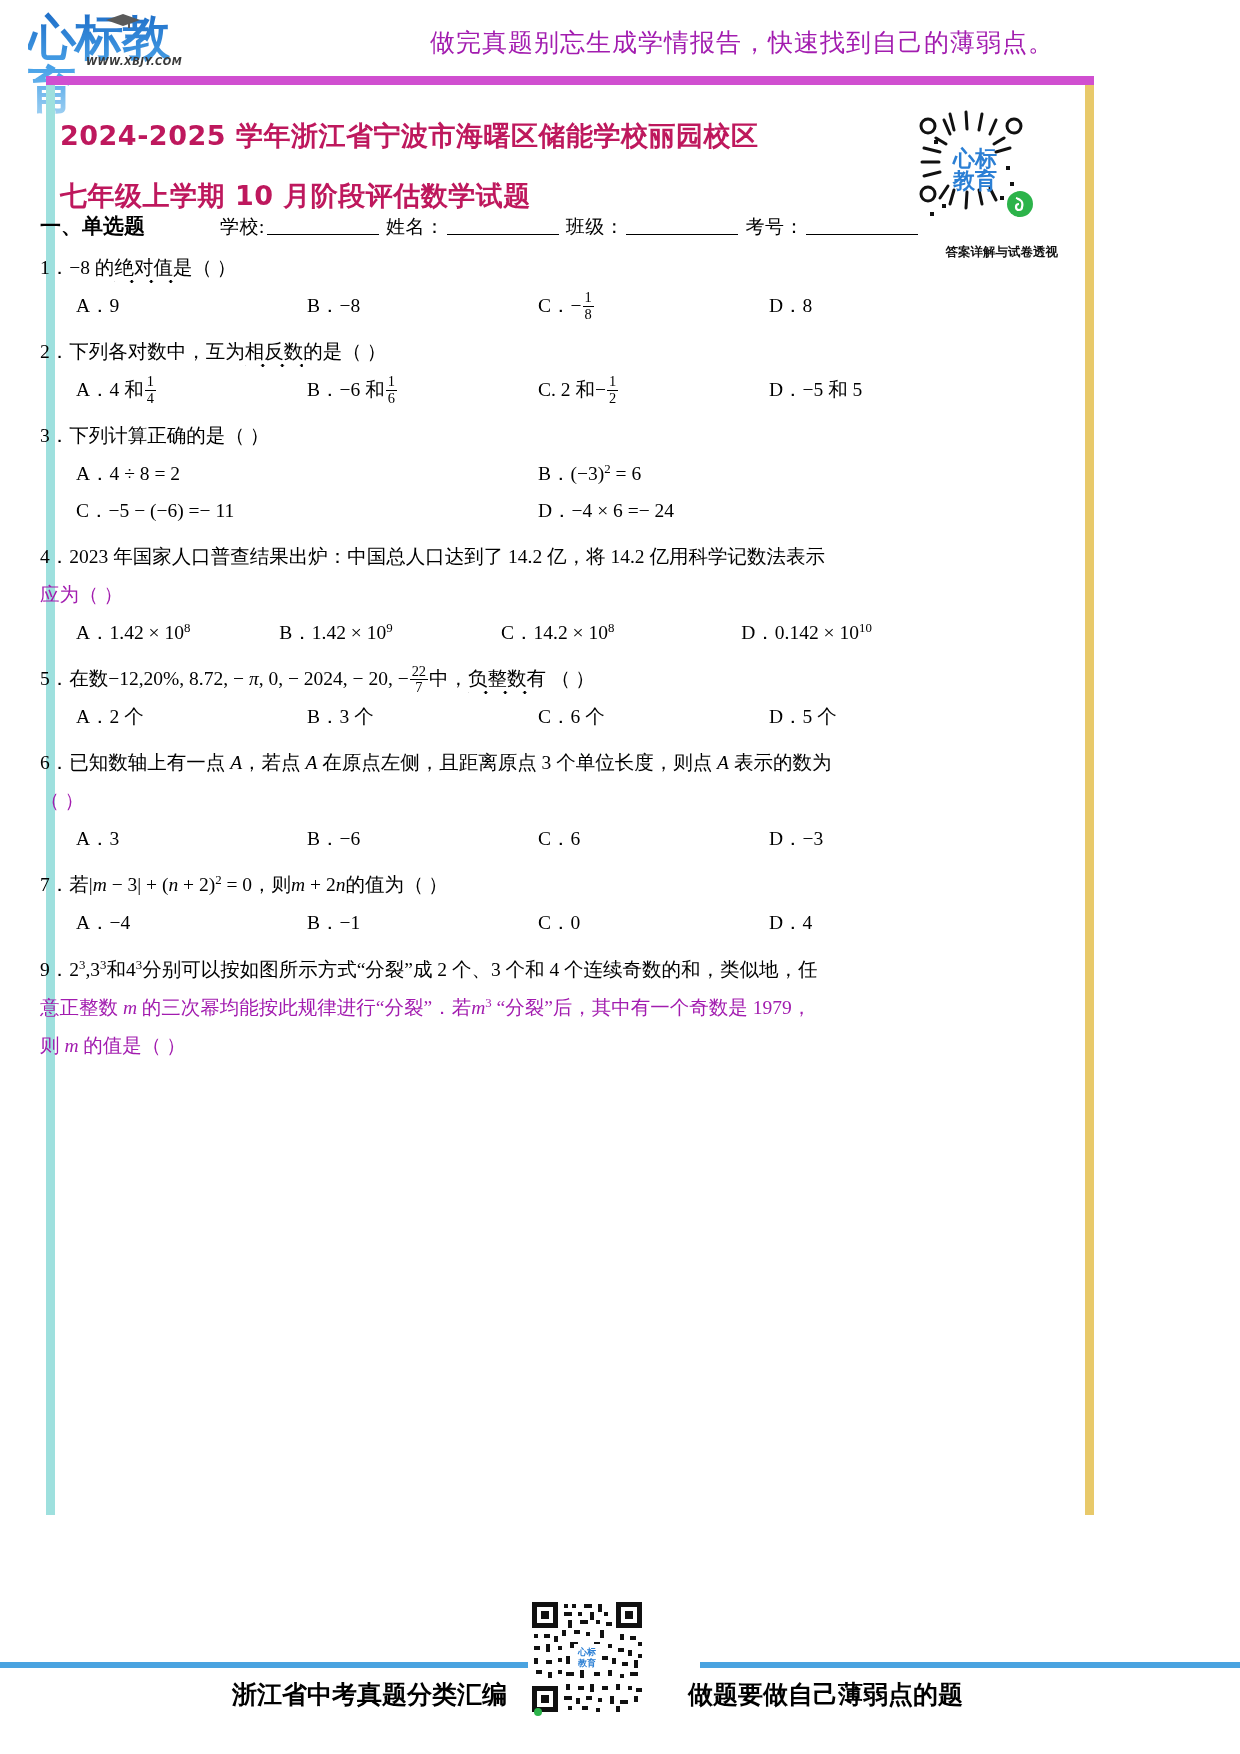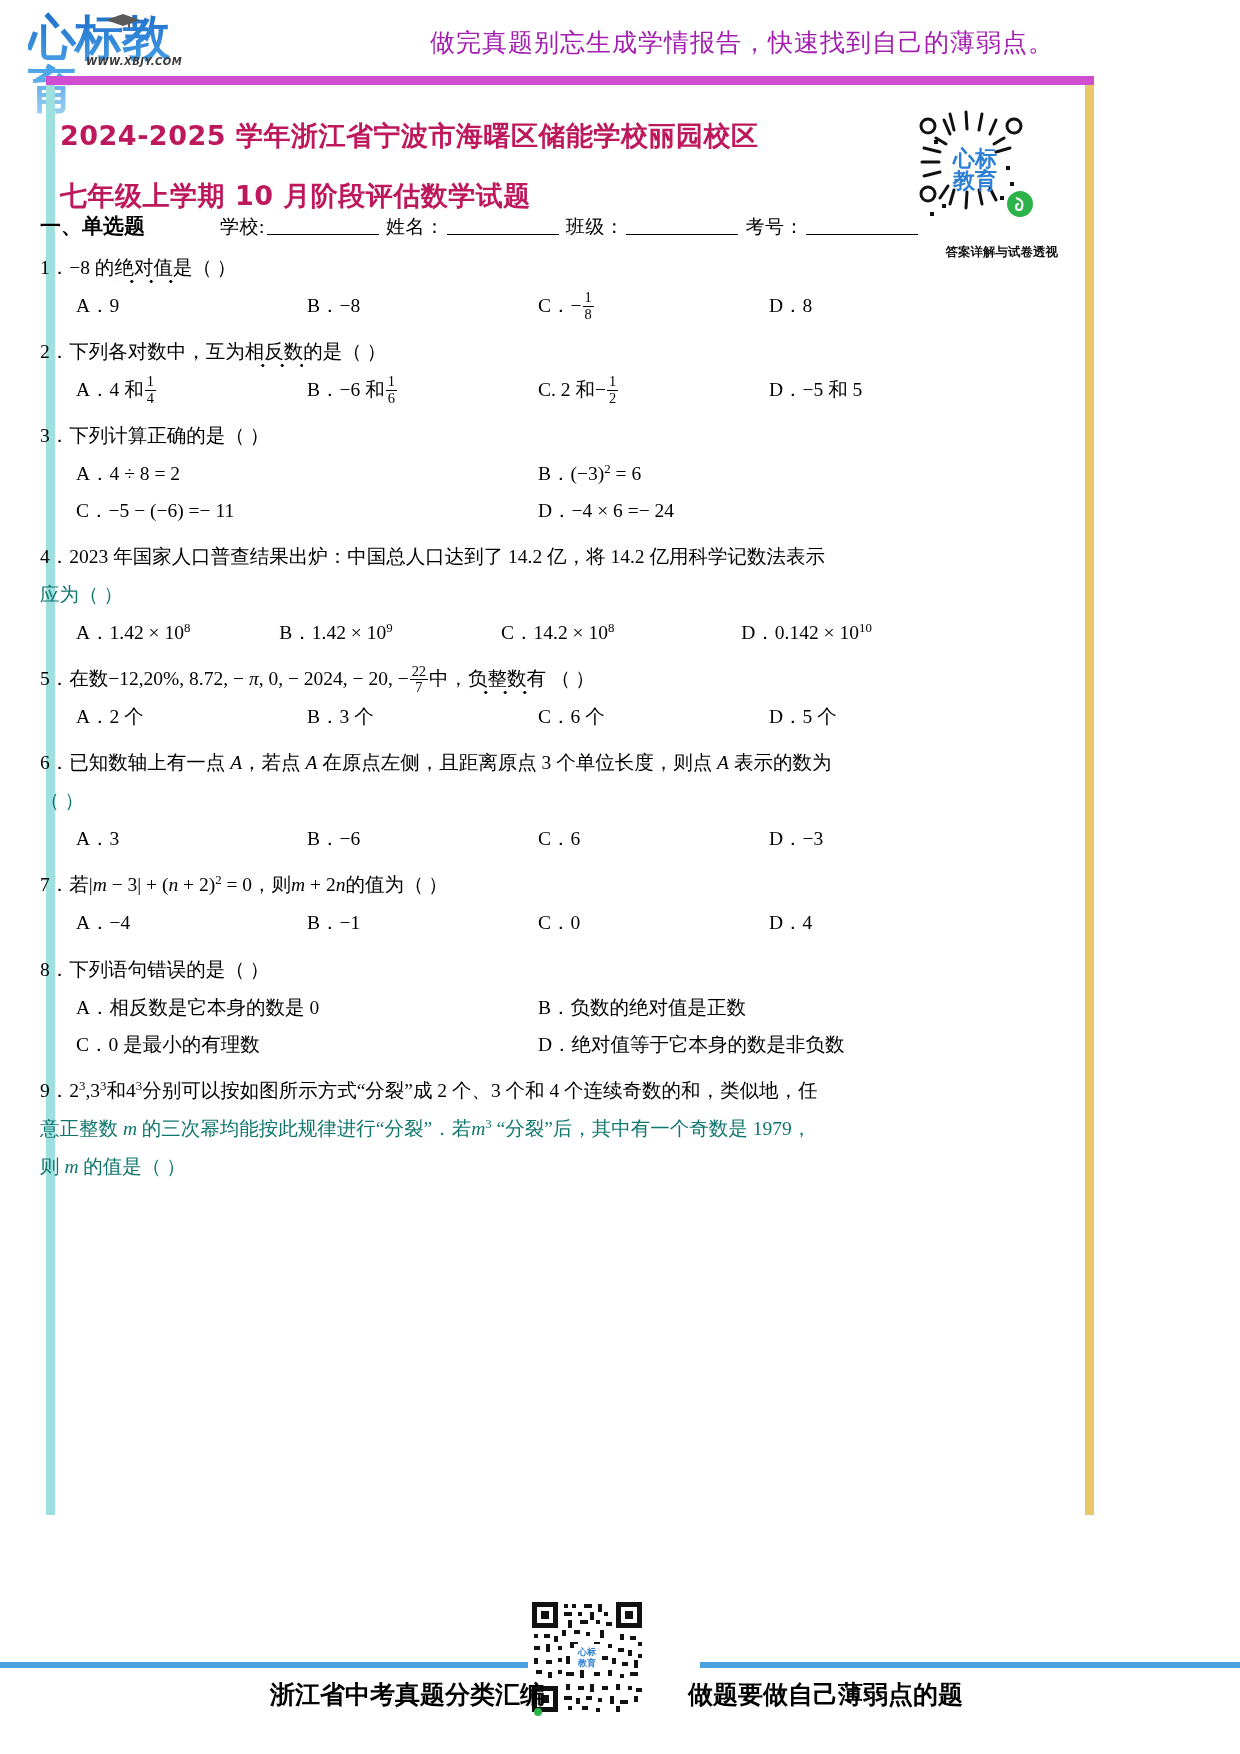--- a/index.html
+++ b/index.html
@@ -81,21 +81,21 @@
   .body { position:absolute; left:40px; top:212px; width:960px; }
   .section-head {
     font-weight:700; font-size:21px; color:#000; margin-bottom:6px;
     font-family:"DejaVu Sans","Liberation Sans",sans-serif;
   }
   .q { margin-top:9px; }
   .q-stem {
     font-size:19.5px; line-height:1.95; color:#000;
     white-space:normal;
   }
-  .q-stem2 { font-size:19.5px; line-height:1.95; color:#0f766e; }
+  .q-stem2 { font-size:19.5px; line-height:1.95; color:#a21caf; }
   .opts { display:flex; padding-left:36px; font-size:19.5px; line-height:1.9; }
   .opt { white-space:nowrap; }
   .opts.c4 .opt { width:25%; }
   .opts.c2 .opt { width:50%; }
   .opts.q4 .opt:nth-child(1){ width:22%; }
   .opts.q4 .opt:nth-child(2){ width:24%; }
   .opts.q4 .opt:nth-child(3){ width:26%; }
 
   
   .mi { font-style:italic; font-family:"Liberation Serif","DejaVu Serif",serif; }
@@ -115,21 +115,21 @@
   }
 
   
   .footer { position:absolute; left:0; top:1598px; width:1240px; height:156px; }
   .footer-rule-left  { position:absolute; left:0;   top:64px; width:540px; height:6px; background:#4aa3e0; }
   .footer-rule-right { position:absolute; left:700px; top:64px; width:540px; height:6px; background:#4aa3e0; }
   .footer-qr { position:absolute; left:528px; top:0px; width:118px; height:118px; }
   .footer-left-text {
     position:absolute; left:232px; top:80px;
     font-size:25px; font-weight:700; color:#000;
-    font-family:"DejaVu Sans","Liberation Sans",sans-serif; white-space:nowrap;margin-left:38px;
+    font-family:"DejaVu Sans","Liberation Sans",sans-serif; white-space:nowrap;
   }
   .footer-right-text {
     position:absolute; left:688px; top:80px;
     font-size:25px; font-weight:700; color:#000;
     font-family:"DejaVu Sans","Liberation Sans",sans-serif; white-space:nowrap;
   }
 </style>
 </head>
 <body>
 
@@ -292,33 +292,20 @@
         <span>7</span>．若|<span class="mi">m</span> − 3| + (<span class="mi">n</span> + 2)<sup>2</sup> = 0，则<span class="mi">m</span> + 2<span class="mi">n</span>的值为（  ）
       </div>
       <div class="opts c4">
         <div class="opt">A．−4</div>
         <div class="opt">B．−1</div>
         <div class="opt">C．0</div>
         <div class="opt">D．4</div>
       </div>
     </div>
 
-    <div class="q">
-      <div class="q-stem">
-        <span>8</span>．<span>下列语句错误的是（  ）</span>
-      </div>
-      <div class="opts c2">
-        <div class="opt">A．相反数是它本身的数是 0</div>
-        <div class="opt">B．负数的绝对值是正数</div>
-      </div>
-      <div class="opts c2">
-        <div class="opt">C．0 是最小的有理数</div>
-        <div class="opt">D．绝对值等于它本身的数是非负数</div>
-      </div>
-    </div>
 
     <div class="q">
       <div class="q-stem">
         <span>9</span>．2<sup>3</sup>,3<sup>3</sup>和4<sup>3</sup>分别可以按如图所示方式“分裂”成 2 个、3 个和 4 个连续奇数的和，类似地，任
       </div>
       <div class="q-stem2">
         意正整数 <span class="mi">m</span> 的三次幂均能按此规律进行“分裂”．若<span class="mi">m</span><sup>3</sup> “分裂”后，其中有一个奇数是 1979，
       </div>
       <div class="q-stem2">
         则 <span class="mi">m</span> 的值是（  ）

